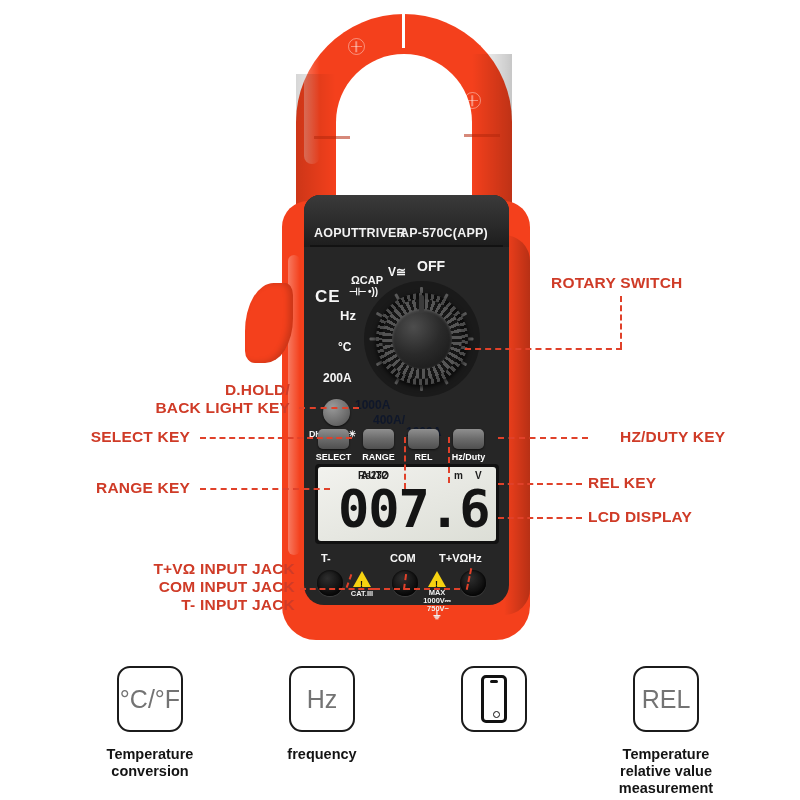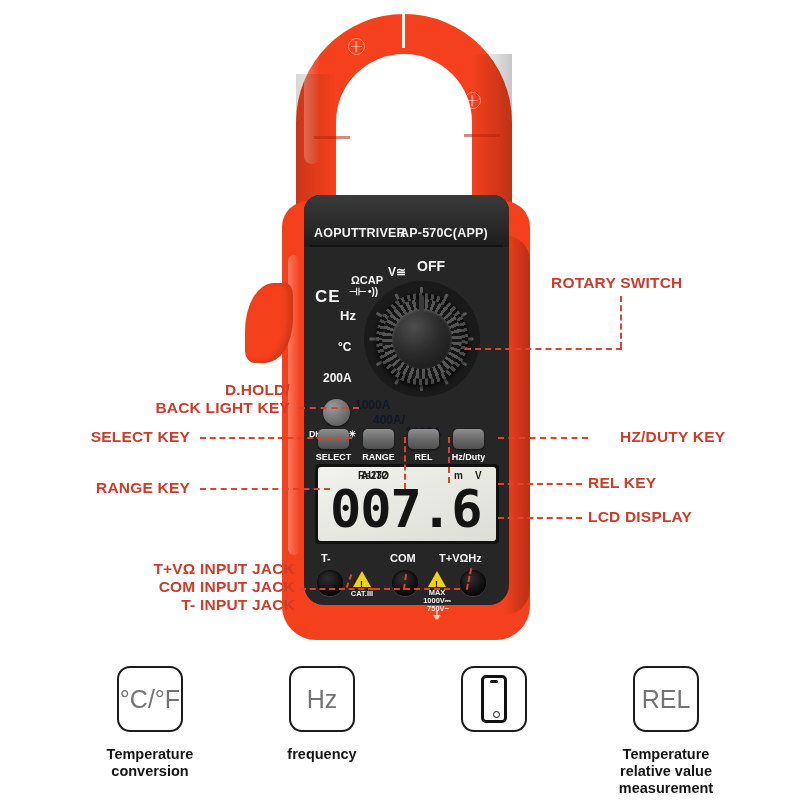--- a/index.html
+++ b/index.html
@@ -95,21 +95,21 @@
      font-size:9px;text-align:center;white-space:nowrap;}
 
   
   .lcd{position:absolute;left:36px;top:272px;width:178px;height:74px;
      background:linear-gradient(160deg,#f2f2ee 0%,#e6e7e1 55%,#dcded6 100%);
      border-radius:3px;overflow:hidden;}
   .lcd-bezel{position:absolute;left:33px;top:269px;width:184px;height:80px;
      background:#111;border-radius:4px;}
   .lcd-tag{position:absolute;font-weight:bold;color:#1c1c1c;font-size:10px;
      white-space:nowrap;}
-  .lcd-digits{position:absolute;left:12px;top:14px;width:166px;height:56px;
+  .lcd-digits{position:absolute;left:20px;top:14px;width:166px;height:56px;
      color:#141414;font-family:"DejaVu Sans Mono", monospace;font-weight:bold;
      font-size:52px;letter-spacing:-1px;line-height:56px;white-space:nowrap;}
 
   
   .jack-lbl{position:absolute;color:#f7f7f7;font-weight:bold;font-size:11px;
      white-space:nowrap;}
   .jack{position:absolute;width:26px;height:26px;border-radius:50%;
      background:radial-gradient(circle at 40% 32%,#2e2e2e,#0a0a0a 70%);
      box-shadow:inset 0 0 3px #000,0 1px 1px rgba(255,255,255,.12);}
   .warn-tri{position:absolute;width:0;height:0;border-left:9px solid transparent;

